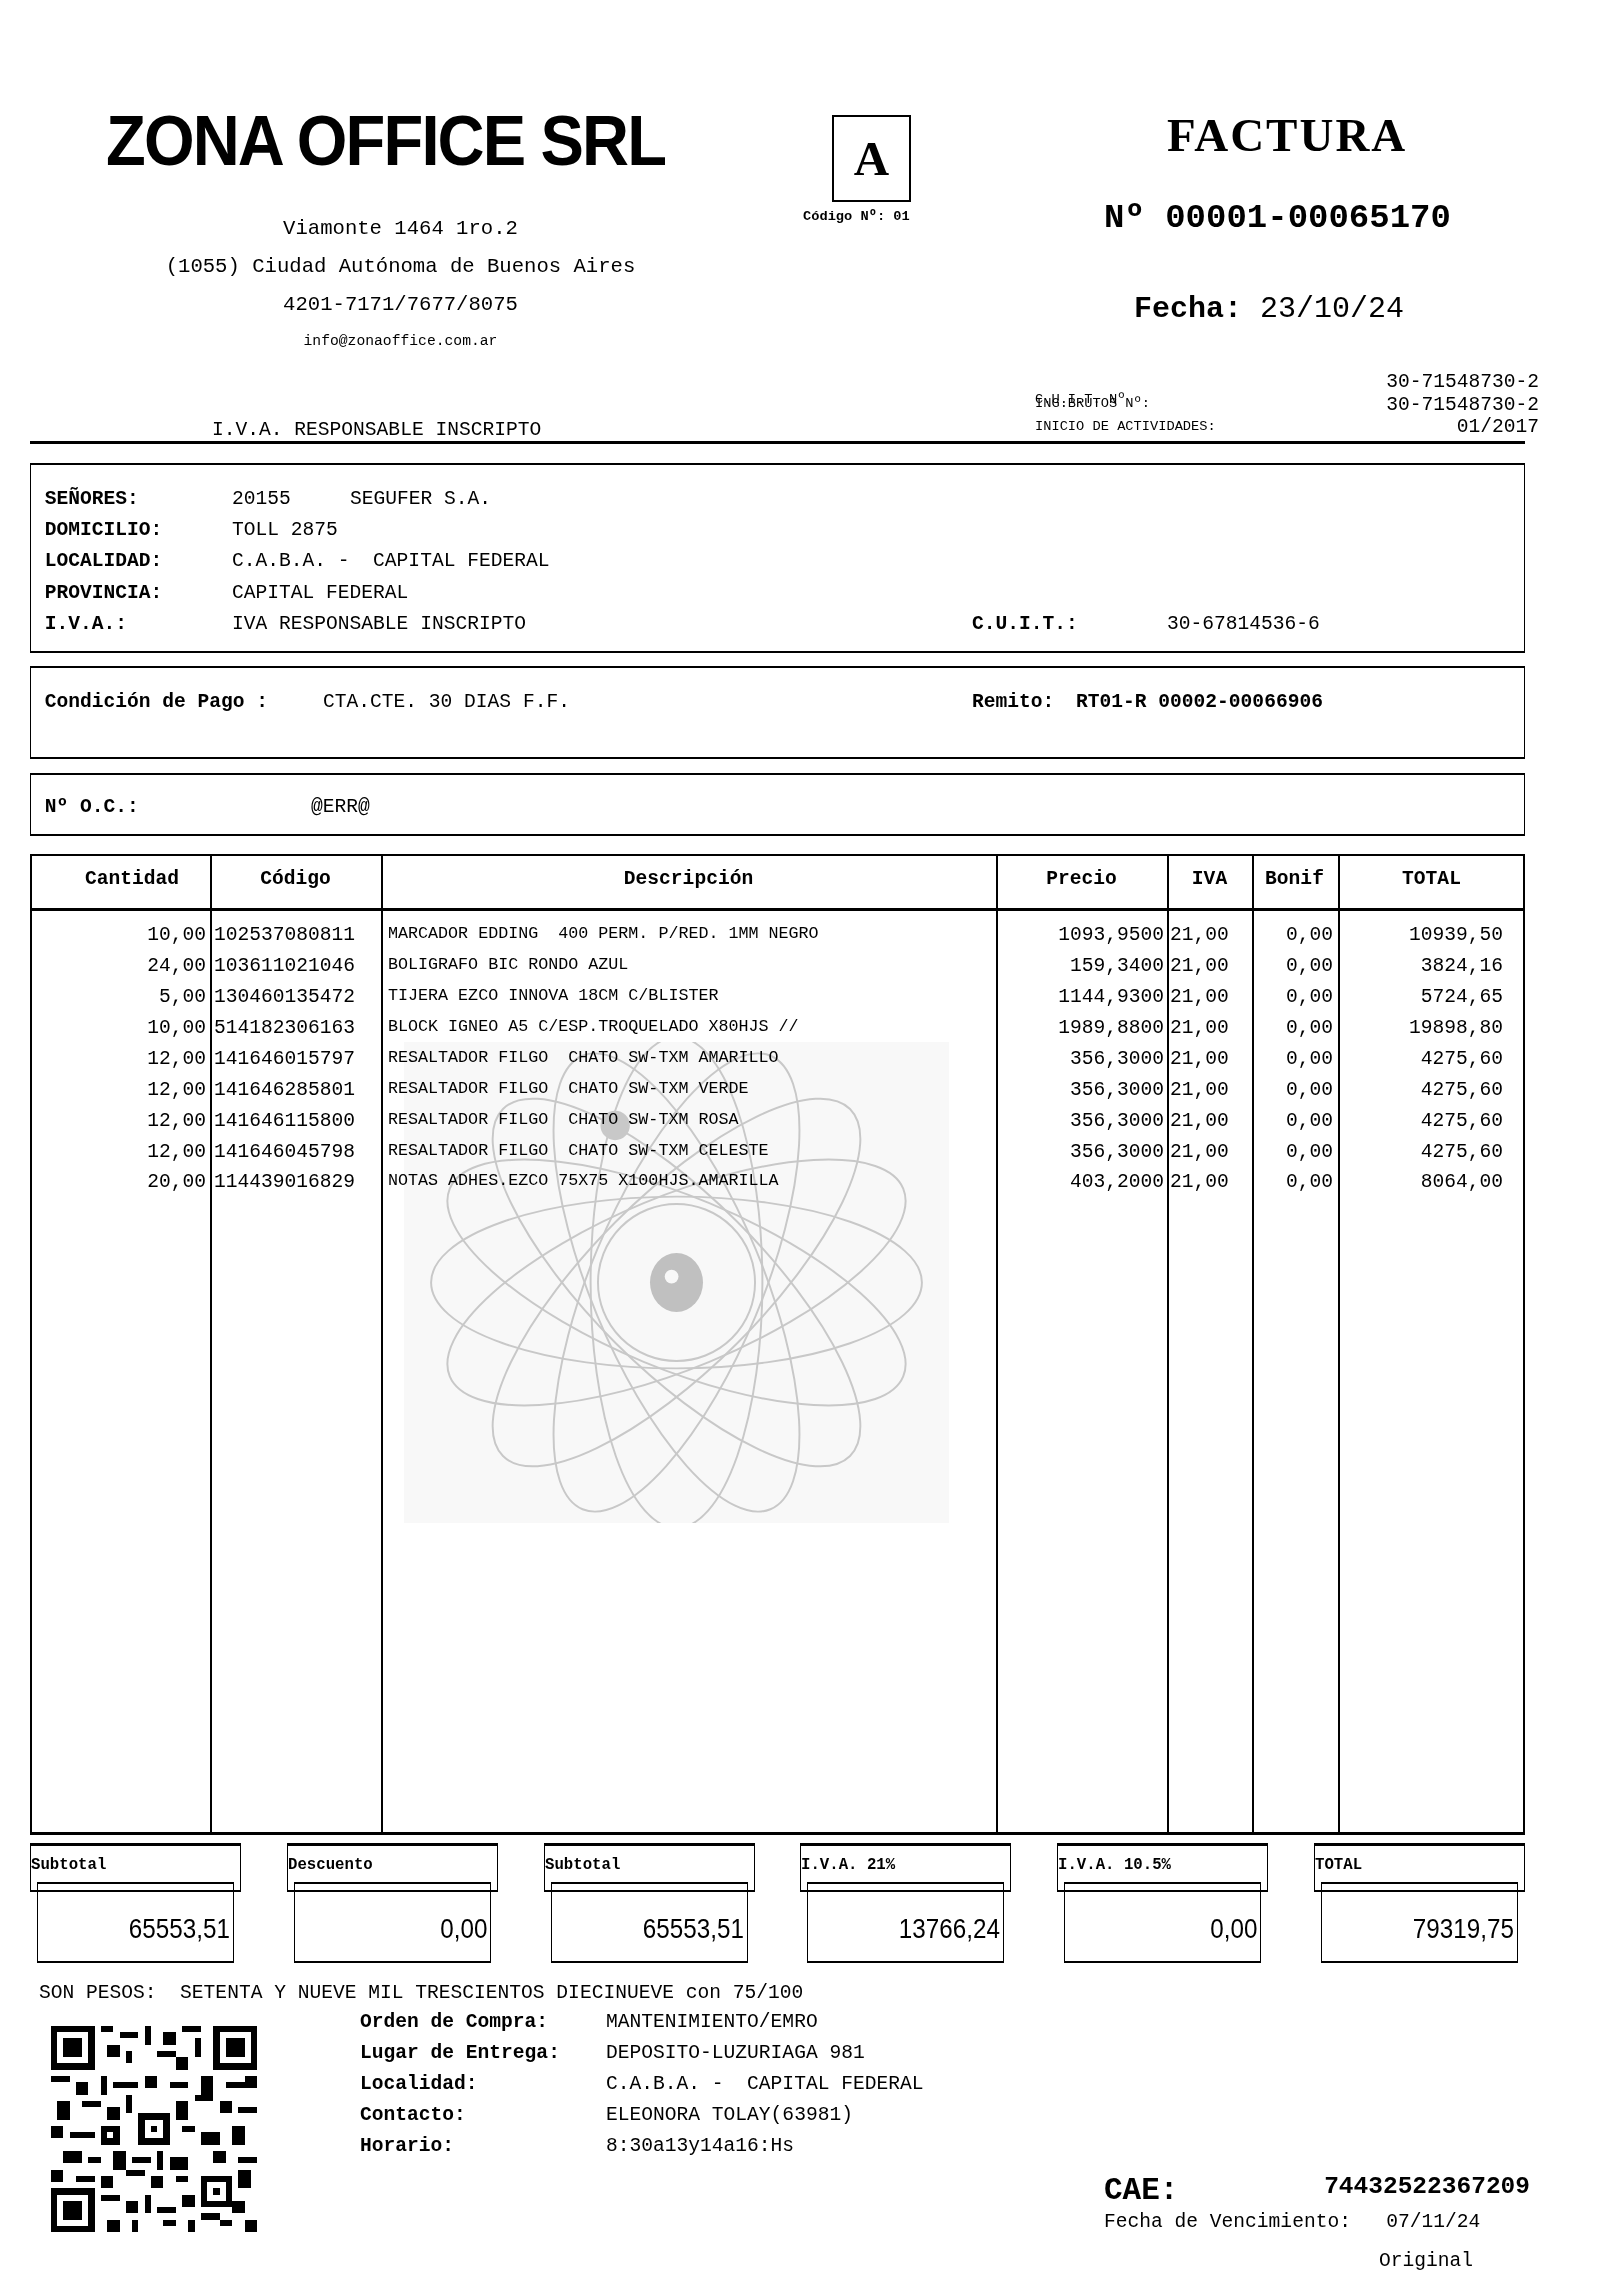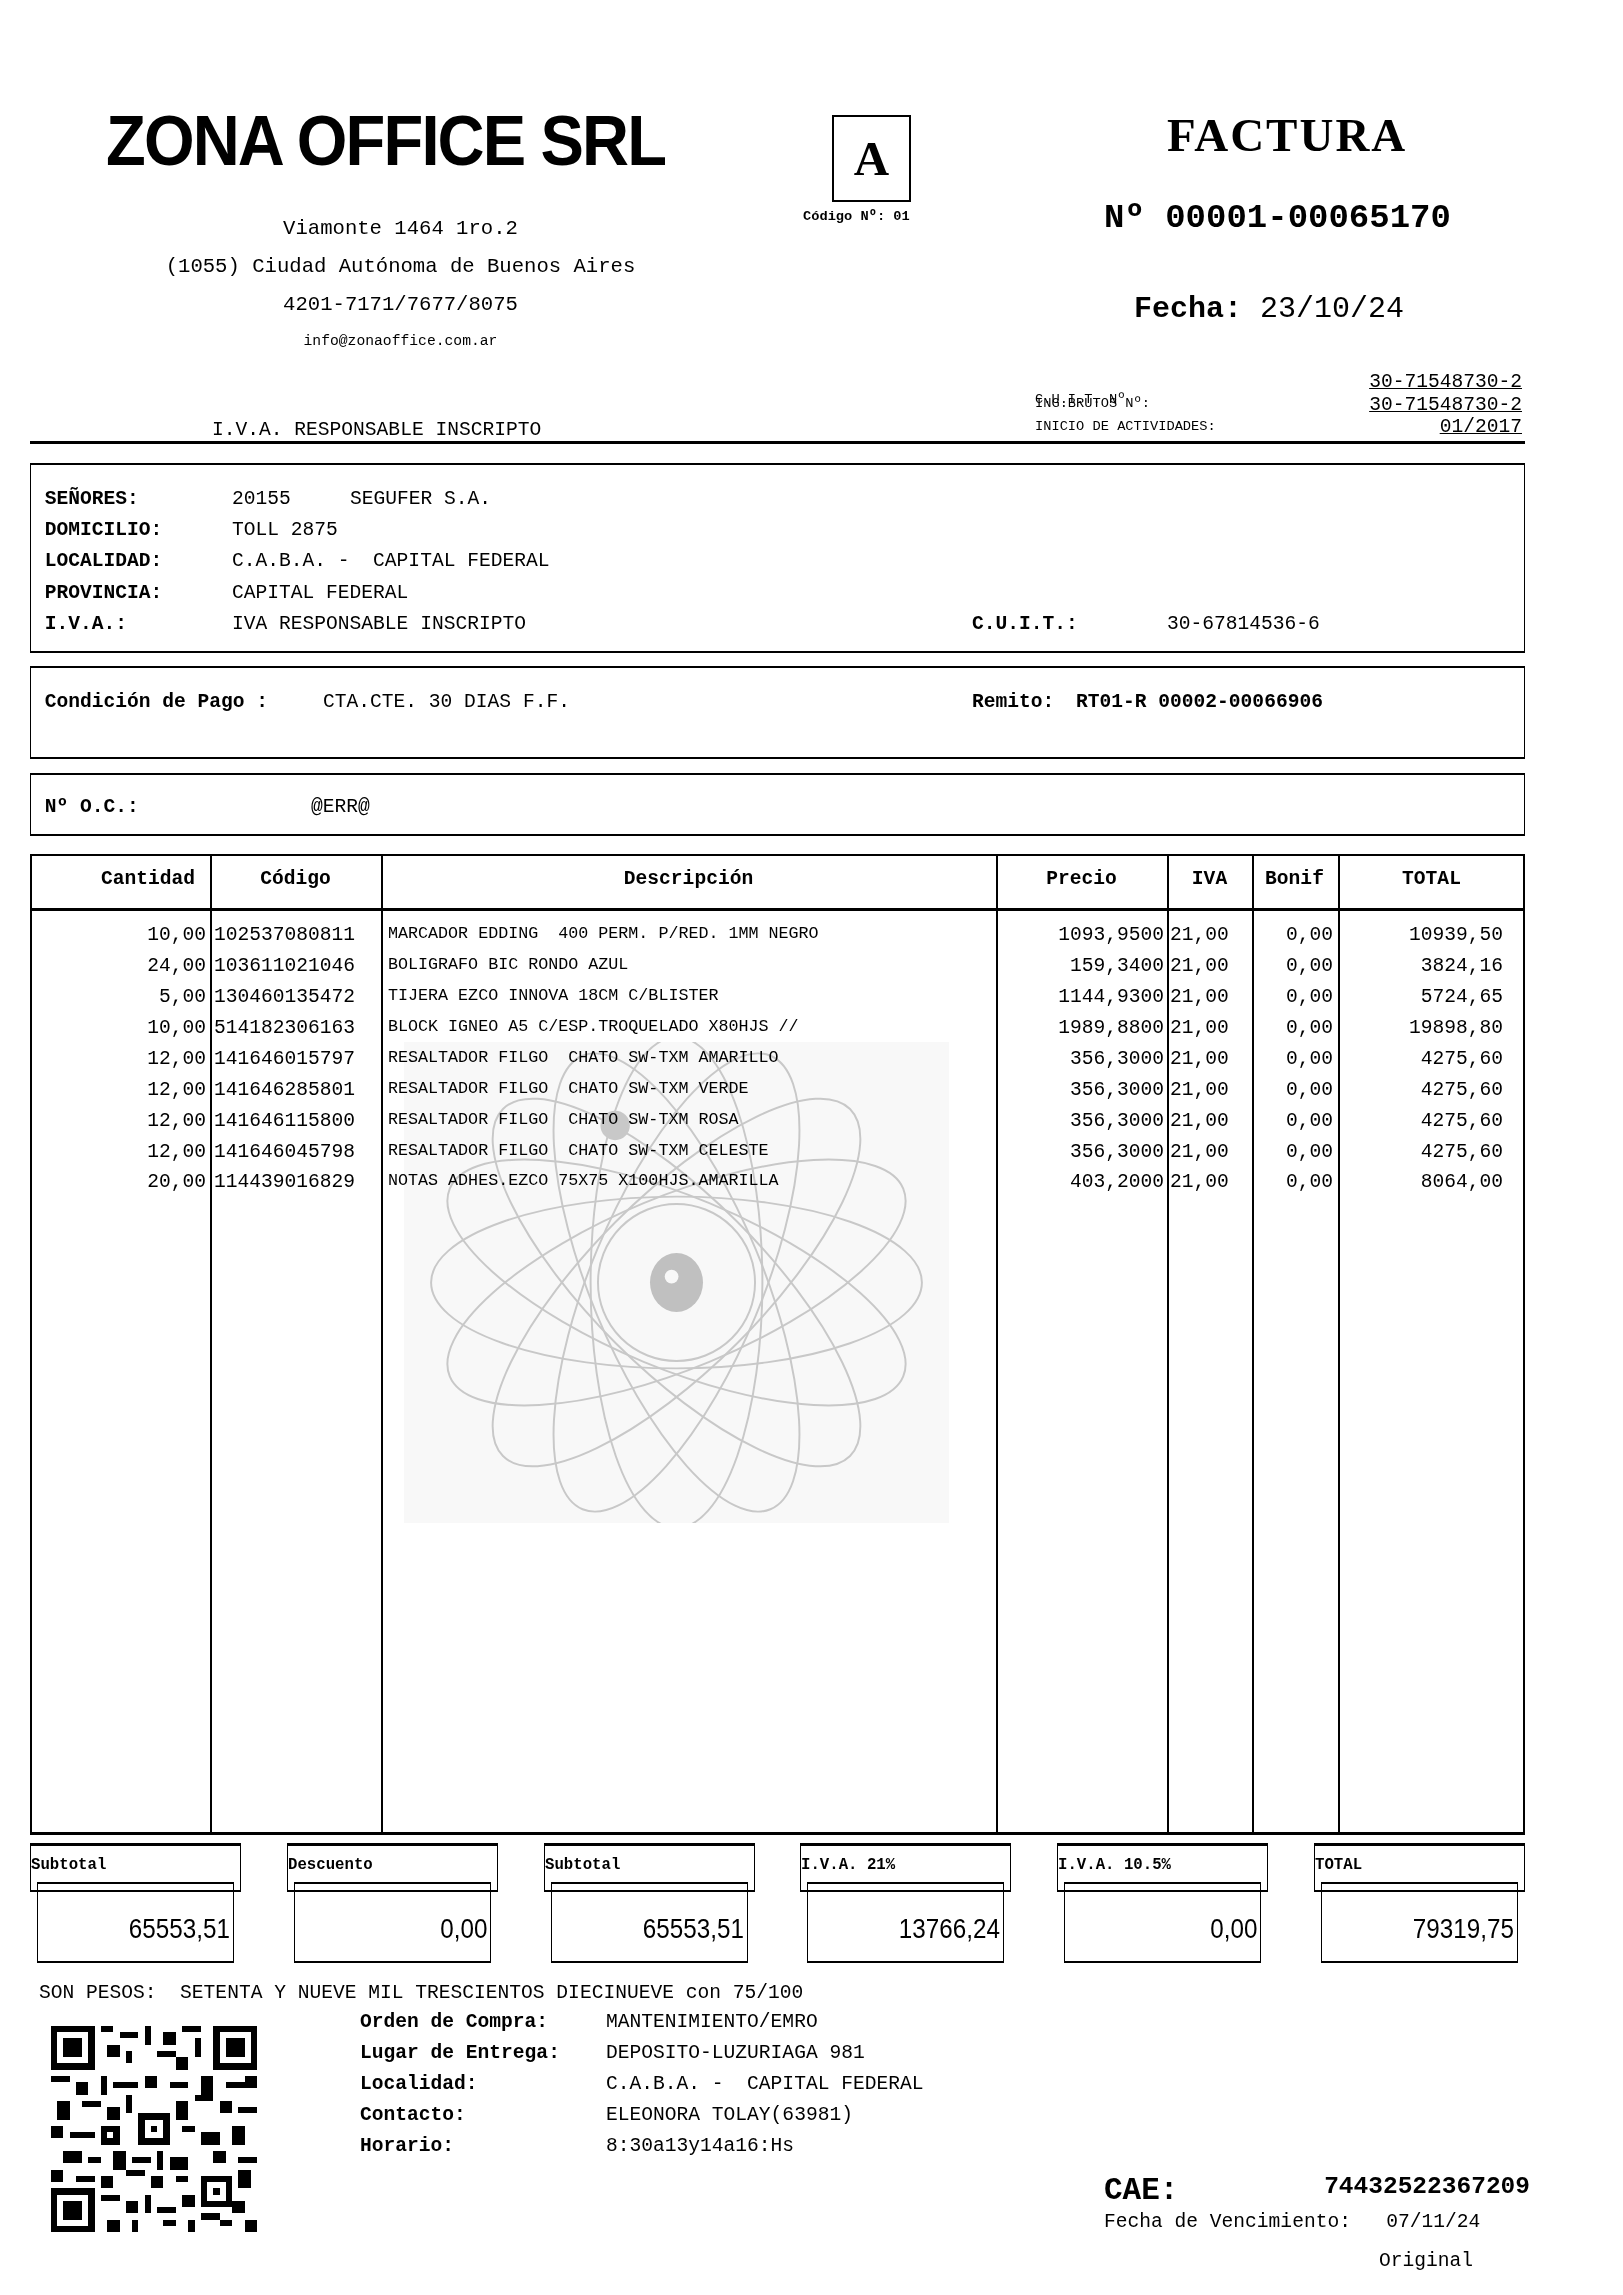--- a/index.html
+++ b/index.html
@@ -11,21 +11,21 @@
   .company { left: 106px; top: 106px; font-family: "Liberation Sans", sans-serif; font-weight: bold; font-size: 70px; letter-spacing: -2px; line-height: 1; transform: scaleX(0.93); transform-origin: left top; }
   .addr { font-size: 20.6px; text-align: center; width: 589px; left: 106px; line-height: 1; }
   .letter-box { left: 832px; top: 115px; width: 79px; height: 87px; border: 2px solid #000; display: flex; align-items: center; justify-content: center; }
   .letter-box span { font-family: "Liberation Serif", serif; font-weight: bold; font-size: 49px; line-height: 1; }
   .codigo { left: 803px; top: 209px; font-size: 13.7px; font-weight: bold; }
   .factura-title { left: 1167px; top: 112px; font-family: "Liberation Serif", serif; font-weight: bold; font-size: 47px; letter-spacing: 2px; line-height: 1; }
   .factura-num { left: 1104px; top: 201px; font-weight: bold; font-size: 34px; line-height: 1; }
   .fecha { left: 1134px; top: 294px; font-size: 30px; line-height: 1; }
   .fecha b { font-weight: bold; }
   .taxlbl { left: 1035px; font-size: 13.7px; line-height: 1; }
-  .taxval { right: 101px; font-size: 19.6px; line-height: 1; text-align: left; text-decoration: underline; }
+  .taxval { right: 84px; font-size: 19.6px; line-height: 1; text-align: left; }
   .iva-resp { left: 212px; top: 421px; font-size: 19.6px; line-height: 1; }
   .hr-top { left: 30px; top: 441px; width: 1495px; height: 2.5px; background: #000; }
 
   
   .box { position: absolute; left: 30px; width: 1495px; border: 1.5px solid #000; border-top-width: 2.9px; border-bottom-width: 2.9px; }
   .lbl { font-weight: bold; font-size: 19.6px; line-height: 1; }
   .val { font-size: 19.6px; line-height: 1; }
 
   
   .tbl { position: absolute; left: 30px; top: 854px; width: 1495px; height: 981px; border: 2px solid #000; border-bottom-width: 3.9px; }
@@ -137,21 +137,21 @@
   </div>
 
   <div class="vline" style="left:178px;"></div>
   <div class="vline" style="left:349px;"></div>
   <div class="vline" style="left:964px;"></div>
   <div class="vline" style="left:1135px;"></div>
   <div class="vline" style="left:1220px;"></div>
   <div class="vline" style="left:1306px;"></div>
   <div class="hline"></div>
 
-  <div class="th" style="left:16px; width:200px;">Cantidad</div>
+  <div class="th" style="left:0; width:200px;">Cantidad</div>
   <div class="th" style="left:178px; width:171px;">Código</div>
   <div class="th" style="left:349px; width:615px;">Descripción</div>
   <div class="th" style="left:964px; width:171px;">Precio</div>
   <div class="th" style="left:1135px; width:85px;">IVA</div>
   <div class="th" style="left:1220px; width:85px;">Bonif</div>
   <div class="th" style="left:1306px; width:187px;">TOTAL</div>
 
   <div class="row" style="top:70px;">
     <div class="cell r" style="left:0; width:174px; font-size:19.6px;">10,00</div>
     <div class="cell" style="left:182px; font-size:19.6px;">102537080811</div>

